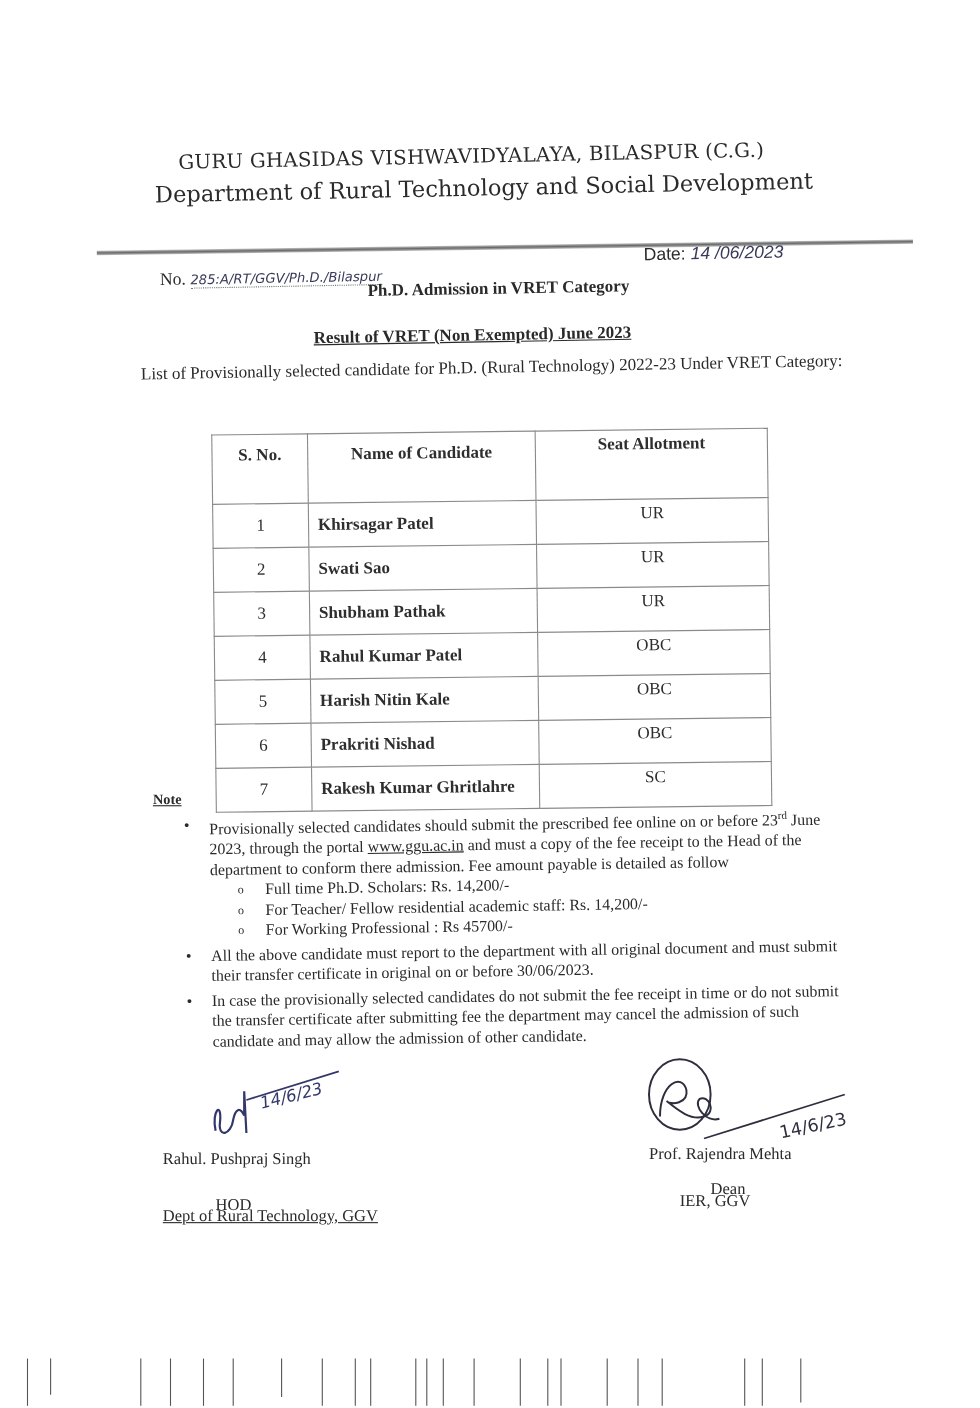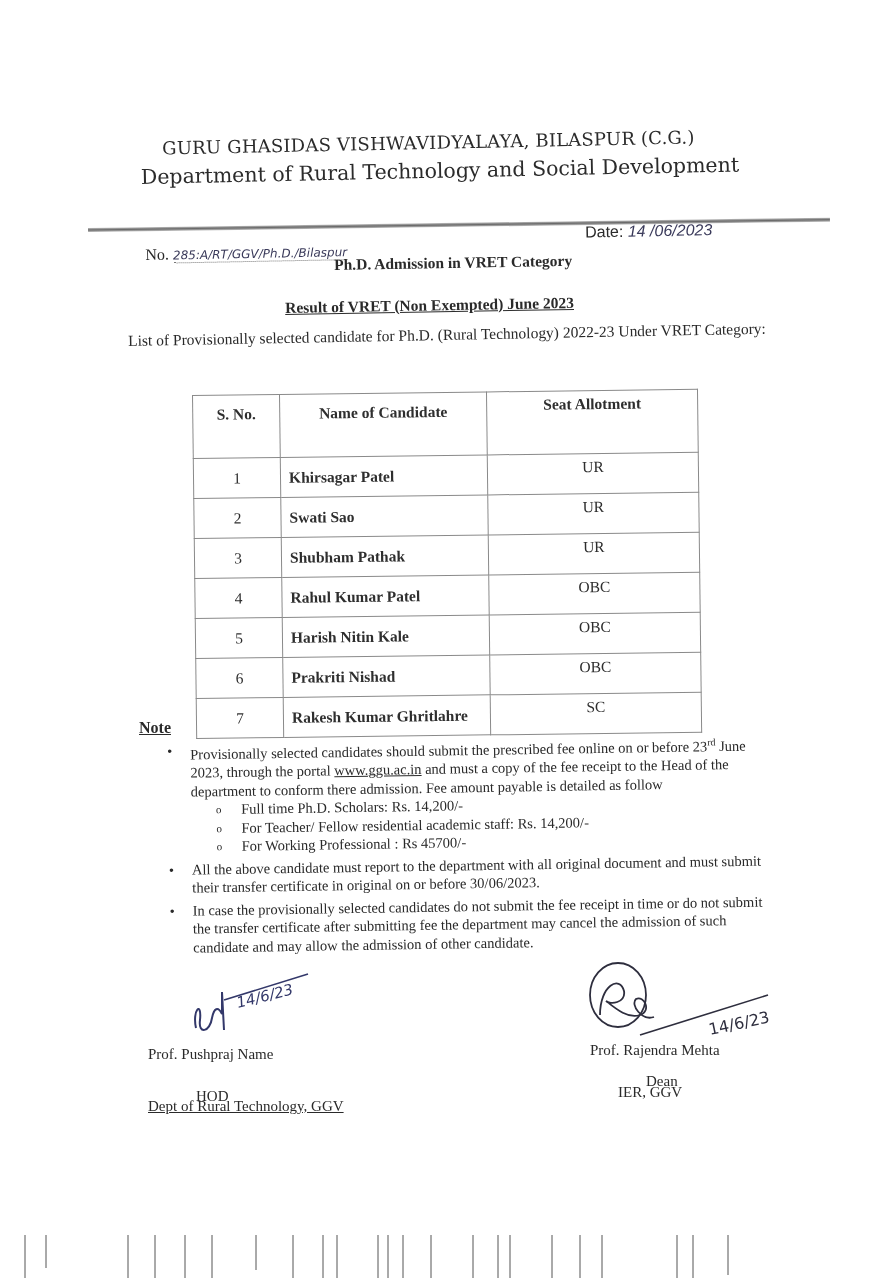--- a/index.html
+++ b/index.html
@@ -20,21 +20,21 @@
   .table-wrap { position: absolute; left: 192px; top: 395px; width: 506px; transform: rotate(-0.7deg); transform-origin: left top; }
   table.cand { border-collapse: collapse; width: 100%; font-family: "Liberation Serif", serif; font-size: 15.5px; }
   table.cand td, table.cand th { border: 1px solid #8a8a8a; padding: 0 8px; color: #2e2e2e; }
   table.cand th { font-weight: bold; height: 52px; vertical-align: top; padding-top: 10px; }
   table.cand td { height: 35px; font-weight: bold; }
   .c-sno { width: 70px; text-align: center; }
   .c-name { width: 190px; text-align: left; }
   .c-seat { text-align: center; vertical-align: top; padding-top: 4px !important; }
   table.cand td.c-sno { font-weight: normal; }
   table.cand td.c-seat { font-weight: normal; }
-  .note-label { position: absolute; left: 139px; top: 719px; font-family: "Liberation Serif", serif; font-weight: bold; font-size: 16px; text-decoration: underline; }
+  .note-label { position: absolute; left: 139px; top: 719px; font-family: "Liberation Serif", serif; font-weight: bold; font-size: 13px; text-decoration: underline; }
   .notes { position: absolute; left: 165px; top: 742px; width: 610px; font-family: "Liberation Serif", serif; font-size: 14.5px; line-height: 18.5px; transform: rotate(-0.9deg); transform-origin: left top; }
   .note-item { position: relative; padding-left: 25px; margin-bottom: 4px; }
   .note-item .bullet { position: absolute; left: 2px; top: 0; }
   .sub-list { margin: 0; padding: 0; }
   .sub-item { position: relative; padding-left: 50px; }
   .sub-item .circ { position: absolute; left: 25px; top: 0; font-size: 11px; }
   .link { text-decoration: underline; color: #2a2a2a; }
   .sig-left { position: absolute; left: 148px; top: 970px; width: 260px; font-family: "Liberation Serif", serif; font-size: 15px; }
   .sig-right { position: absolute; left: 590px; top: 955px; width: 220px; font-family: "Liberation Serif", serif; font-size: 15px; }
   .sig-name { position: absolute; }
@@ -138,21 +138,21 @@
       <span>In case the provisionally selected candidates do not submit the fee receipt in time or do not submit the transfer certificate after submitting fee the department may cancel the admission of such candidate and may allow the admission of other candidate.</span>
     </div>
   </div>
 
   <div class="sig-left">
     <svg width="140" height="70" style="position:absolute;left:40px;top:0;" viewBox="0 0 140 70">
       <path d="M8 58 C4 40, 14 30, 12 50 C10 65, 22 62, 24 48 C26 38, 30 36, 34 44 L34 22 L36 60" stroke="#33386a" stroke-width="2" fill="none"></path>
       <path d="M36 30 L120 4" stroke="#33386a" stroke-width="1.6" fill="none"></path>
       <text x="50" y="38" font-family="DejaVu Sans, sans-serif" font-style="italic" font-size="15" fill="#33386a" transform="rotate(-14 50 38)">14/6/23</text>
     </svg>
-    <div class="sig-name" style="left:0;top:76px;">Prof. Pushpraj Name</div>
+    <div class="sig-name" style="left:0;top:76px;">Rahul. Pushpraj Singh</div>
     <div class="sig-role" style="left:48px;top:118px;">HOD</div>
     <div class="sig-role" style="left:0;top:128px;white-space:nowrap;text-decoration:underline;">Dept of Rural Technology, GGV</div>
   </div>
 
   <div class="sig-right">
     <svg width="200" height="100" style="position:absolute;left:-10px;top:0;" viewBox="0 0 200 100">
       <ellipse cx="38" cy="40" rx="28" ry="32" stroke="#2e2e3e" stroke-width="1.8" fill="none"></ellipse>
       <path d="M20 60 C20 30, 40 20, 44 36 C46 48, 30 50, 26 46 C36 54, 48 64, 60 60 C72 56, 64 40, 56 44 C50 50, 62 66, 74 62" stroke="#2e2e3e" stroke-width="1.8" fill="none"></path>
       <path d="M60 80 L188 40" stroke="#2e2e3e" stroke-width="1.6" fill="none"></path>
       <text x="130" y="80" font-family="DejaVu Sans, sans-serif" font-size="16" fill="#2e2e3e" transform="rotate(-12 130 80)">14/6/23</text>

